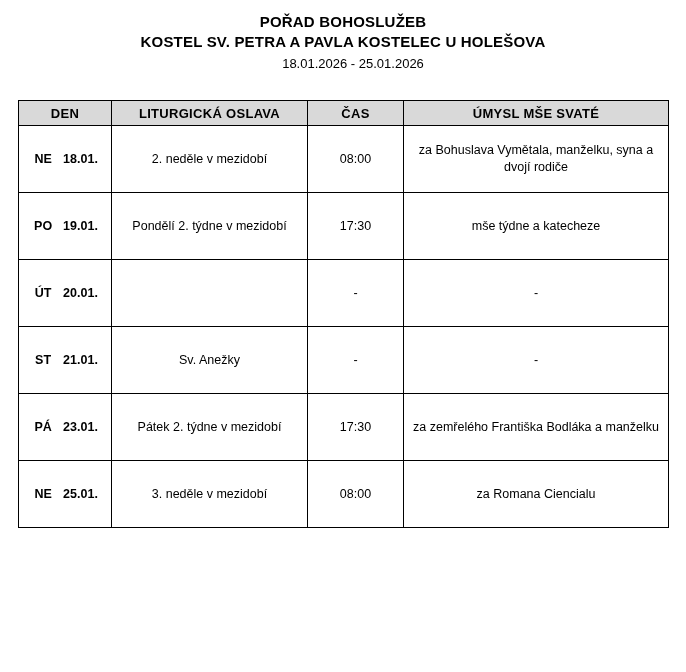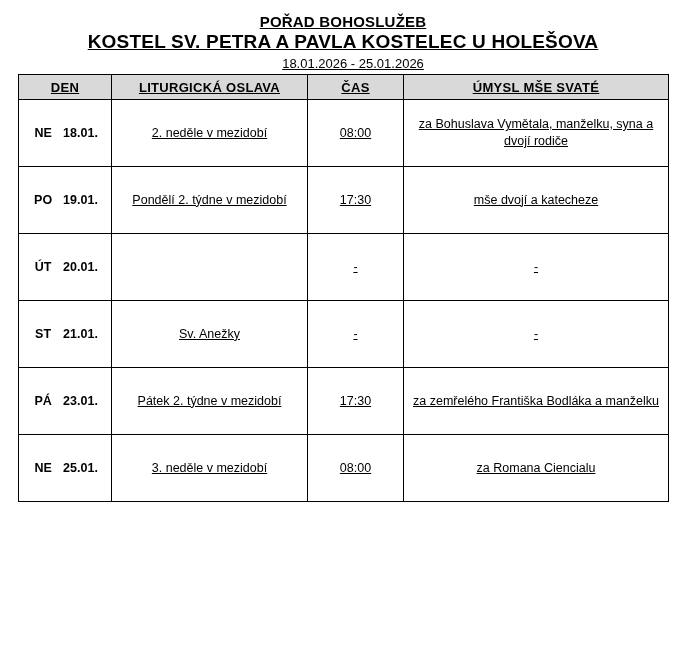--- a/index.html
+++ b/index.html
@@ -12,47 +12,46 @@
     height: 672px;
     font-family: "Liberation Sans", sans-serif;
     color: #000000;
     overflow: hidden;
   }
   .page {
     width: 686px;
     height: 624px;
     position: relative;
     box-sizing: border-box;
-    text-decoration: underline;
   }
   .header {
     text-align: center;
     padding-top: 12px;
   }
   .title-line-1 {
     font-size: 15px;
     font-weight: bold;
     letter-spacing: 0.2px;
     line-height: 20px;
   }
   .title-line-2 {
-    font-size: 19px;
+    font-size: 15px;
     font-weight: bold;
     letter-spacing: 0.2px;
     line-height: 20px;
   }
   .date-range {
     font-size: 13px;
     font-weight: normal;
     line-height: 20px;
     margin-top: 2px;
     margin-left: 20px;
   }
   .table-wrap {
-    margin: 0 auto 0 auto;
+    margin: 26px auto 0 auto;
     width: 650px;
   }
   table.schedule {
     border-collapse: collapse;
     width: 650px;
     table-layout: fixed;
   }
   table.schedule th,
   table.schedule td {
     border: 1px solid #000000;
@@ -141,21 +140,21 @@
           <td class="time-cell">08:00</td>
           <td class="intention-cell">za Bohuslava Vymětala, manželku, syna a dvojí rodiče</td>
         </tr>
 
         <tr>
           <td class="day-cell">
             <span class="dow">PO</span><span class="date">19.01.</span>
           </td>
           <td class="celebration-cell">Pondělí 2. týdne v mezidobí</td>
           <td class="time-cell">17:30</td>
-          <td class="intention-cell">mše dvojí a katecheze</td>
+          <td class="intention-cell">mše týdne a katecheze</td>
         </tr>
 
         <tr>
           <td class="day-cell">
             <span class="dow">ÚT</span><span class="date">20.01.</span>
           </td>
           <td class="celebration-cell"></td>
           <td class="time-cell">-</td>
           <td class="intention-cell">-</td>
         </tr>

